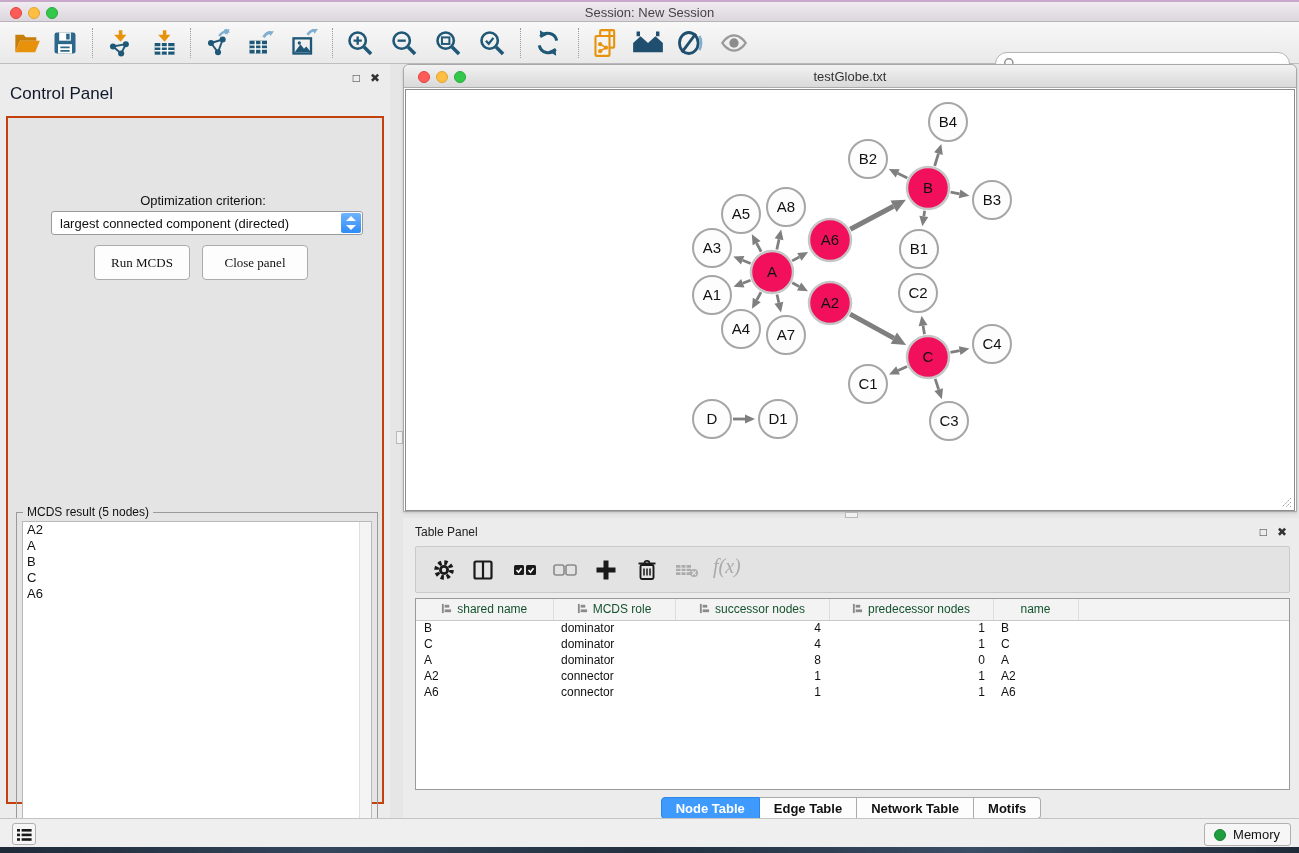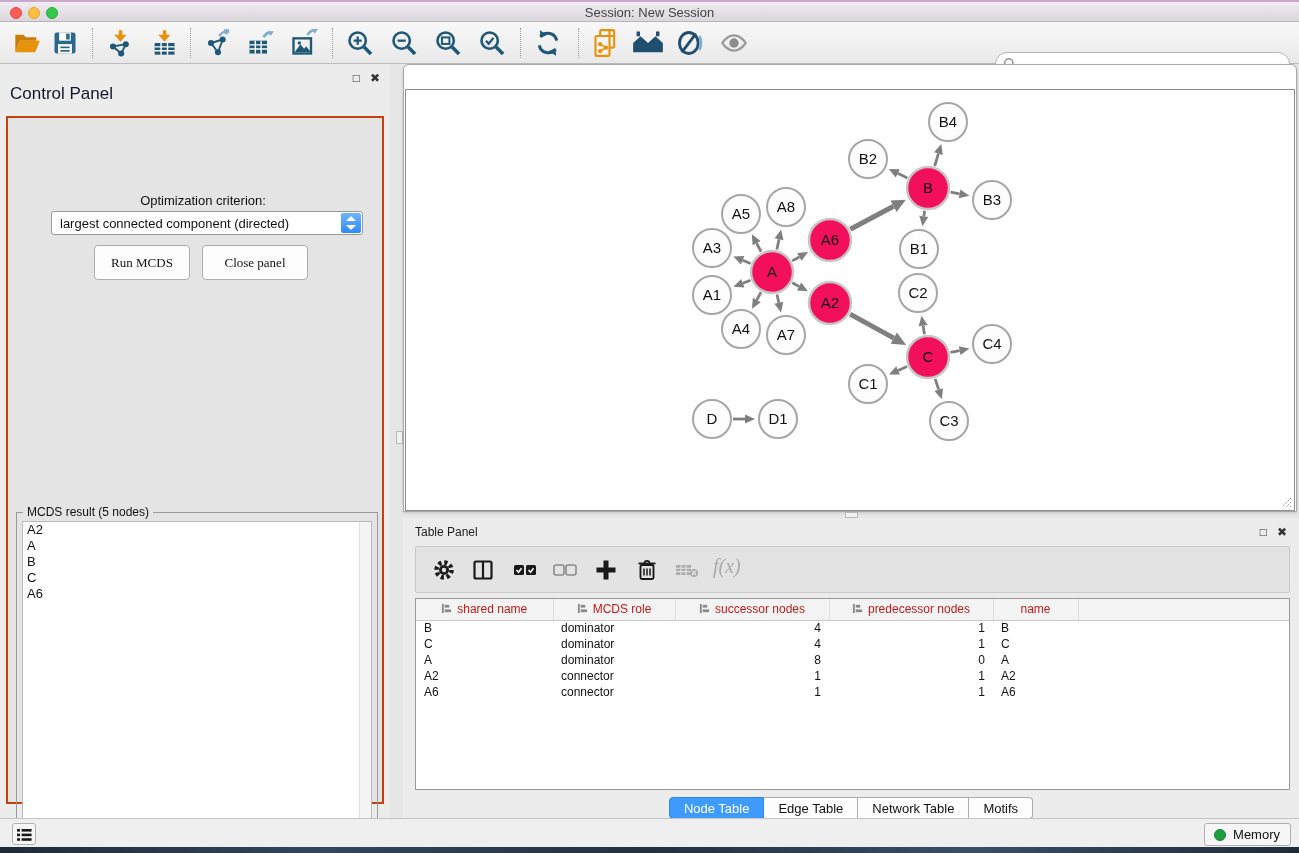--- a/index.html
+++ b/index.html
@@ -61,25 +61,25 @@
 
   
   .table-panel { position:absolute; left:403px; top:518px; width:896px; height:300px; background:#ECECEC; }
   .tp-header { position:absolute; left:12px; top:7px; font-size:12px; color:#222; }
   .tp-toolbar { position:absolute; left:12px; top:28px; width:875px; height:47px; background:#E3E3E3; border:1px solid #C9C9C9; border-radius:2px; }
   .tp-toolbar .ti { position:absolute; top:11px; }
   .fx { font-family:"Liberation Serif", serif; font-style:italic; font-size:20px; color:#AAA; }
   .tp-table-wrap { position:absolute; left:12px; top:80px; width:875px; height:192px; background:#fff; border:1px solid #9A9A9A; overflow:hidden; }
   table.datatable { border-collapse:collapse; width:875px; table-layout:fixed; }
   table.datatable th { height:21px; background:#F3F3F3; border-bottom:1px solid #C9C9C9; border-right:1px solid #DDD;
-    font-size:12px; font-weight:normal; color:#b91c1c; text-align:center; overflow:hidden; white-space:nowrap; }
+    font-size:12px; font-weight:normal; color:#14532d; text-align:center; overflow:hidden; white-space:nowrap; }
   table.datatable td { height:16px; font-size:12px; color:#111; padding:0 8px; white-space:nowrap; overflow:hidden; }
   td.num { text-align:right; padding-right:14px; }
   th .colico { margin-right:5px; vertical-align:-1px; }
-  .tp-tabs { position:absolute; left:0; top:279px; width:896px; text-align:center; }
+  .tp-tabs { position:absolute; left:0; top:279px; width:896px; text-align:center;font-weight:bold; }
 
   
   .statusbar { position:absolute; left:0; top:818px; width:1299px; height:29px; background:#EFEFEF; border-top:1px solid #C4C4C4; }
   .list-btn { position:absolute; left:12px; top:4px; width:24px; height:22px; background:#F6F6F6; border:1px solid #B0B0B0; border-radius:3px; }
   .memory-btn { position:absolute; right:8px; top:4px; height:23px; padding:0 10px 0 28px; background:#F6F6F6; border:1px solid #B0B0B0; border-radius:3px; font-size:13px; color:#111; line-height:21px; }
   .memory-dot { position:absolute; left:9px; top:5px; width:12px; height:12px; border-radius:50%; background:#1E9E3E; border:1px solid #158231; }
   .desktop-strip { position:absolute; left:0; top:847px; width:1299px; height:6px; background:linear-gradient(90deg,#1E2A38,#33465C,#22303F,#3A4E66,#1E2A38); }
 </style>
 </head>
 <body>
@@ -225,20 +225,26 @@
           <div class="result-item">C</div>
           <div class="result-item">A6</div>
         </div>
     </div>
   </div>
 </div>
 
 <div class="divider-handle" style="left:396px;top:431px;width:7px;height:13px"></div>
 
 <div class="net-window">
+  <div class="net-titlebar">
+    <span class="tl red" style="left:14px;top:6px"></span>
+    <span class="tl yellow" style="left:32px;top:6px"></span>
+    <span class="tl green" style="left:50px;top:6px"></span>
+    <div class="title">testGlobe.txt</div>
+  </div>
   <div class="net-canvas">
     <svg id="graph-svg" width="888" height="420">
         <line x1="344.52383930205286" y1="190.2325282675464" x2="336.8136218709676" y2="193.18811161612908" stroke="#7F7F7F" stroke-width="2.8"></line>
         <polygon points="327.47616069794714,196.7674717324536 335.20290981862155,188.98625408826985 338.42433392331367,197.3899691439883" fill="#7F7F7F"></polygon>
         <line x1="344.645036109639" y1="173.4580144438556" x2="336.63973079921357" y2="170.25589231968544" stroke="#7F7F7F" stroke-width="2.8"></line>
         <polygon points="327.354963890361,166.5419855561444 338.31098884280703,166.07774721070177 334.9684727556201,174.43403742866911" fill="#7F7F7F"></polygon>
         <line x1="355.01124522107034" y1="202.2051297548061" x2="350.7664742480295" y2="210.01003122136515" stroke="#7F7F7F" stroke-width="2.8"></line>
         <polygon points="345.98875477892966,218.7948702451939 346.8132966873066,207.8600574602702 354.7196518087524,212.1600049824601" fill="#7F7F7F"></polygon>
         <line x1="355.158322762694" y1="161.71557162052426" x2="350.5554499491782" y2="153.10374506620434" stroke="#7F7F7F" stroke-width="2.8"></line>
         <polygon points="345.841677237306,144.28442837947574 354.52414245820603,150.98254734586186 346.58675744015034,155.22494278654682" fill="#7F7F7F"></polygon>

